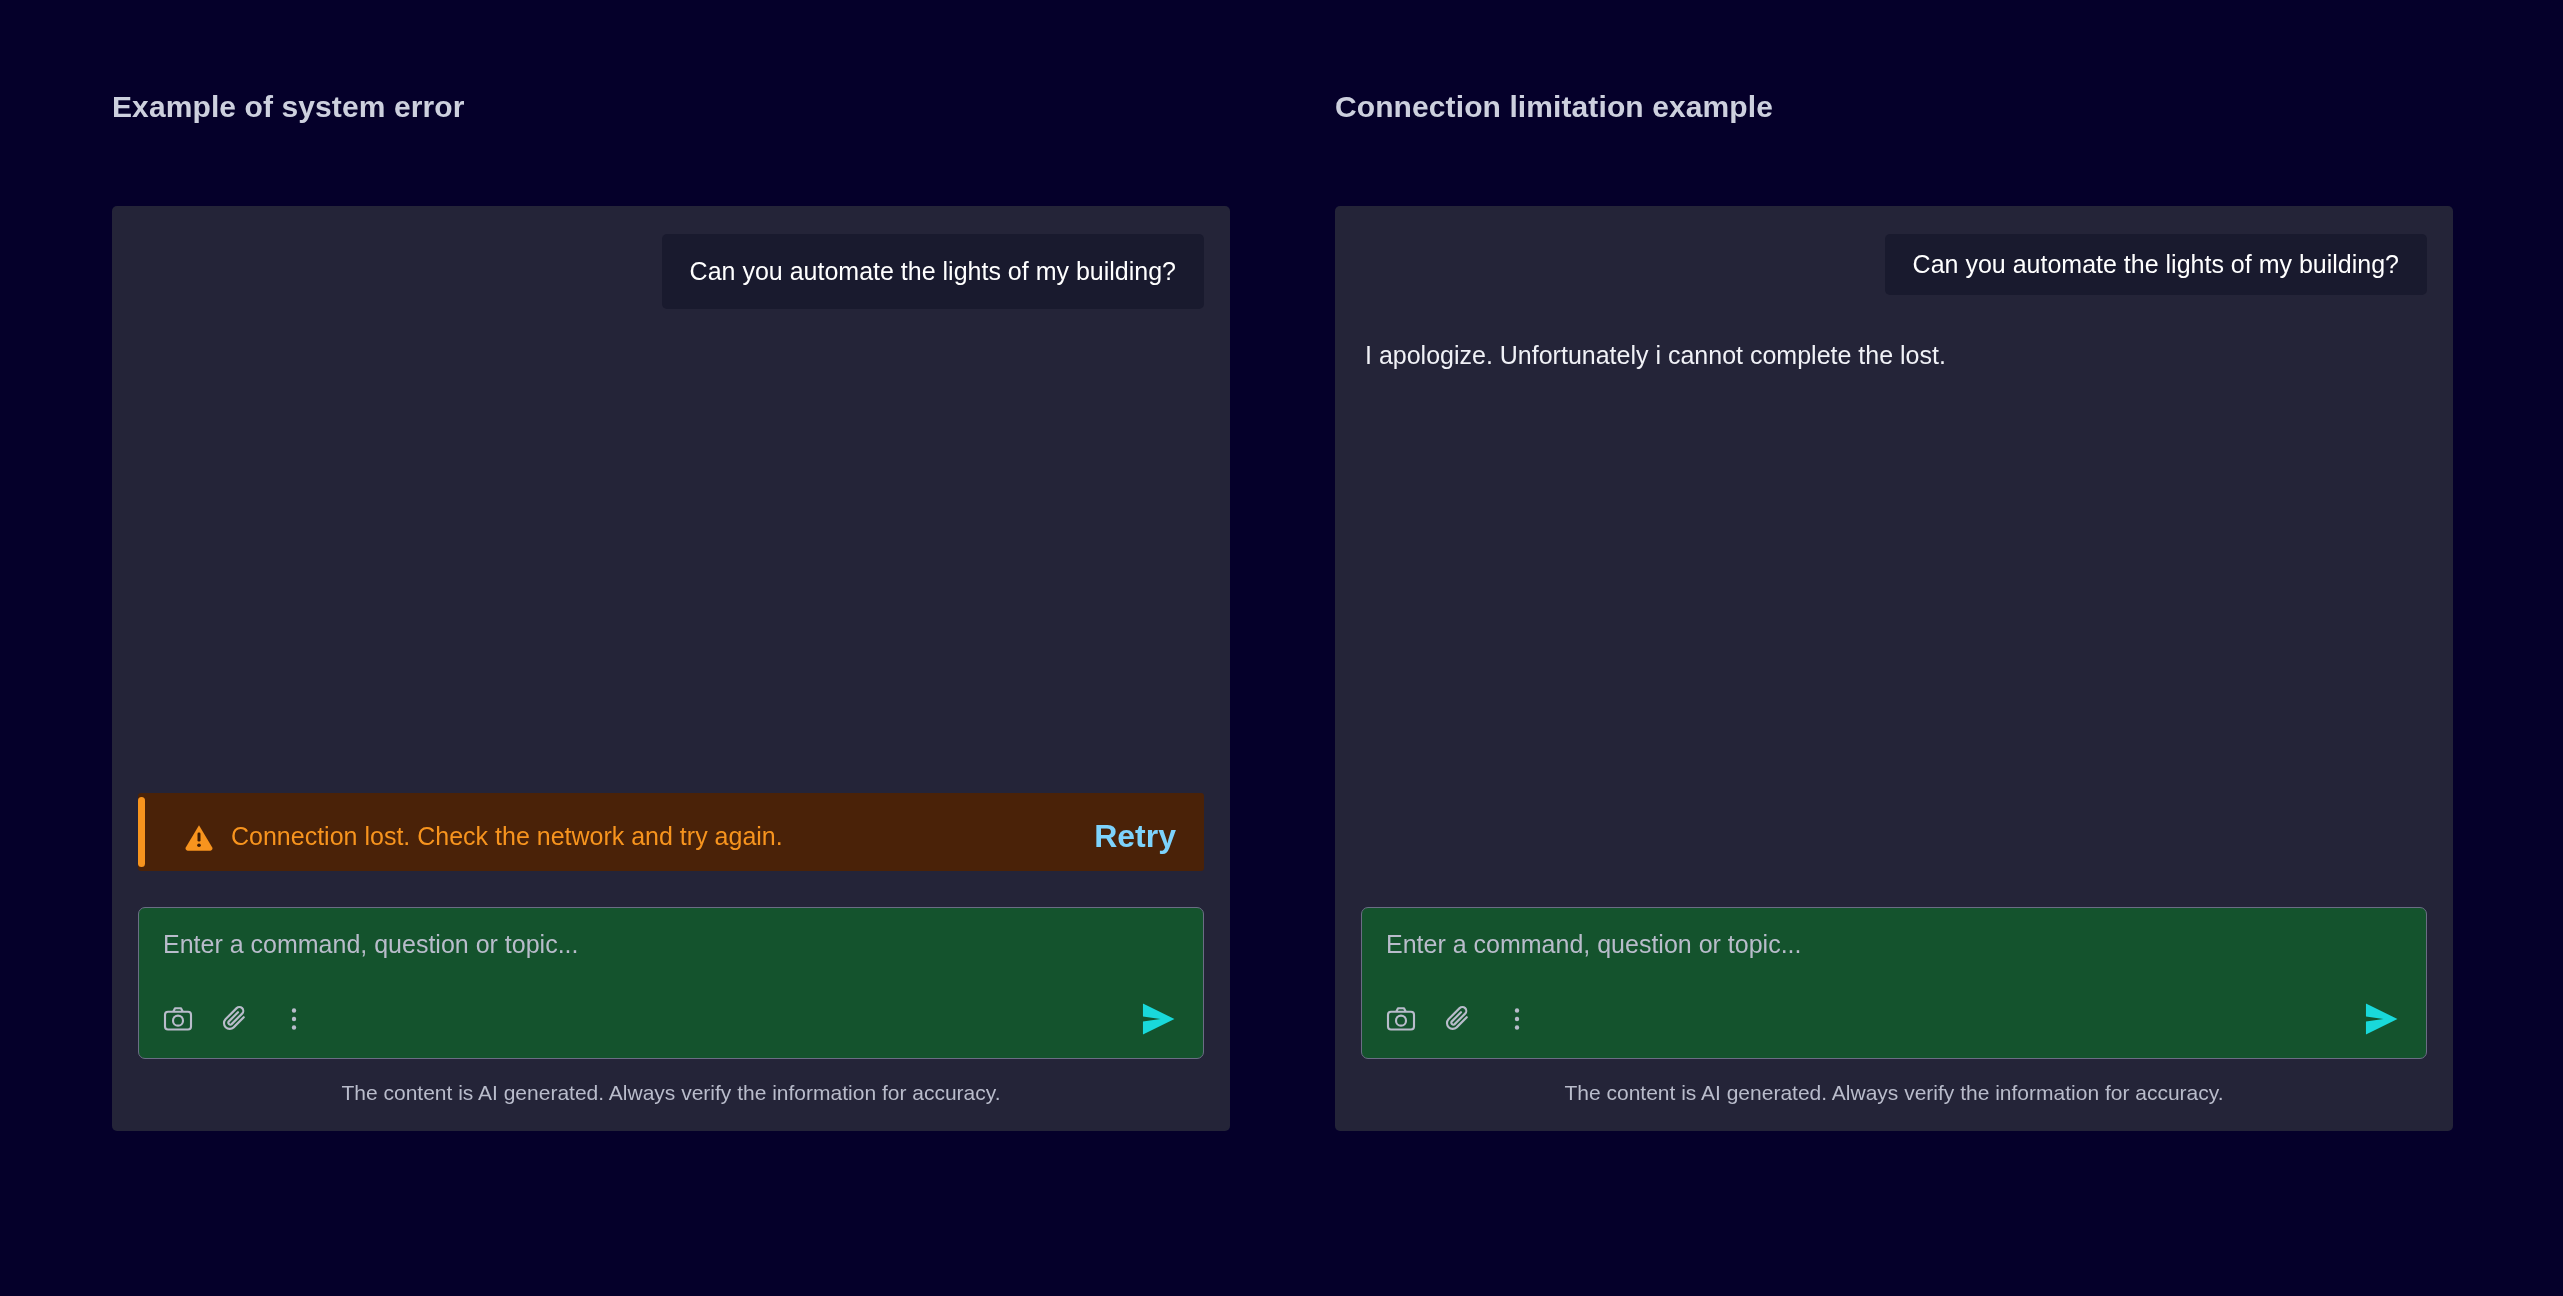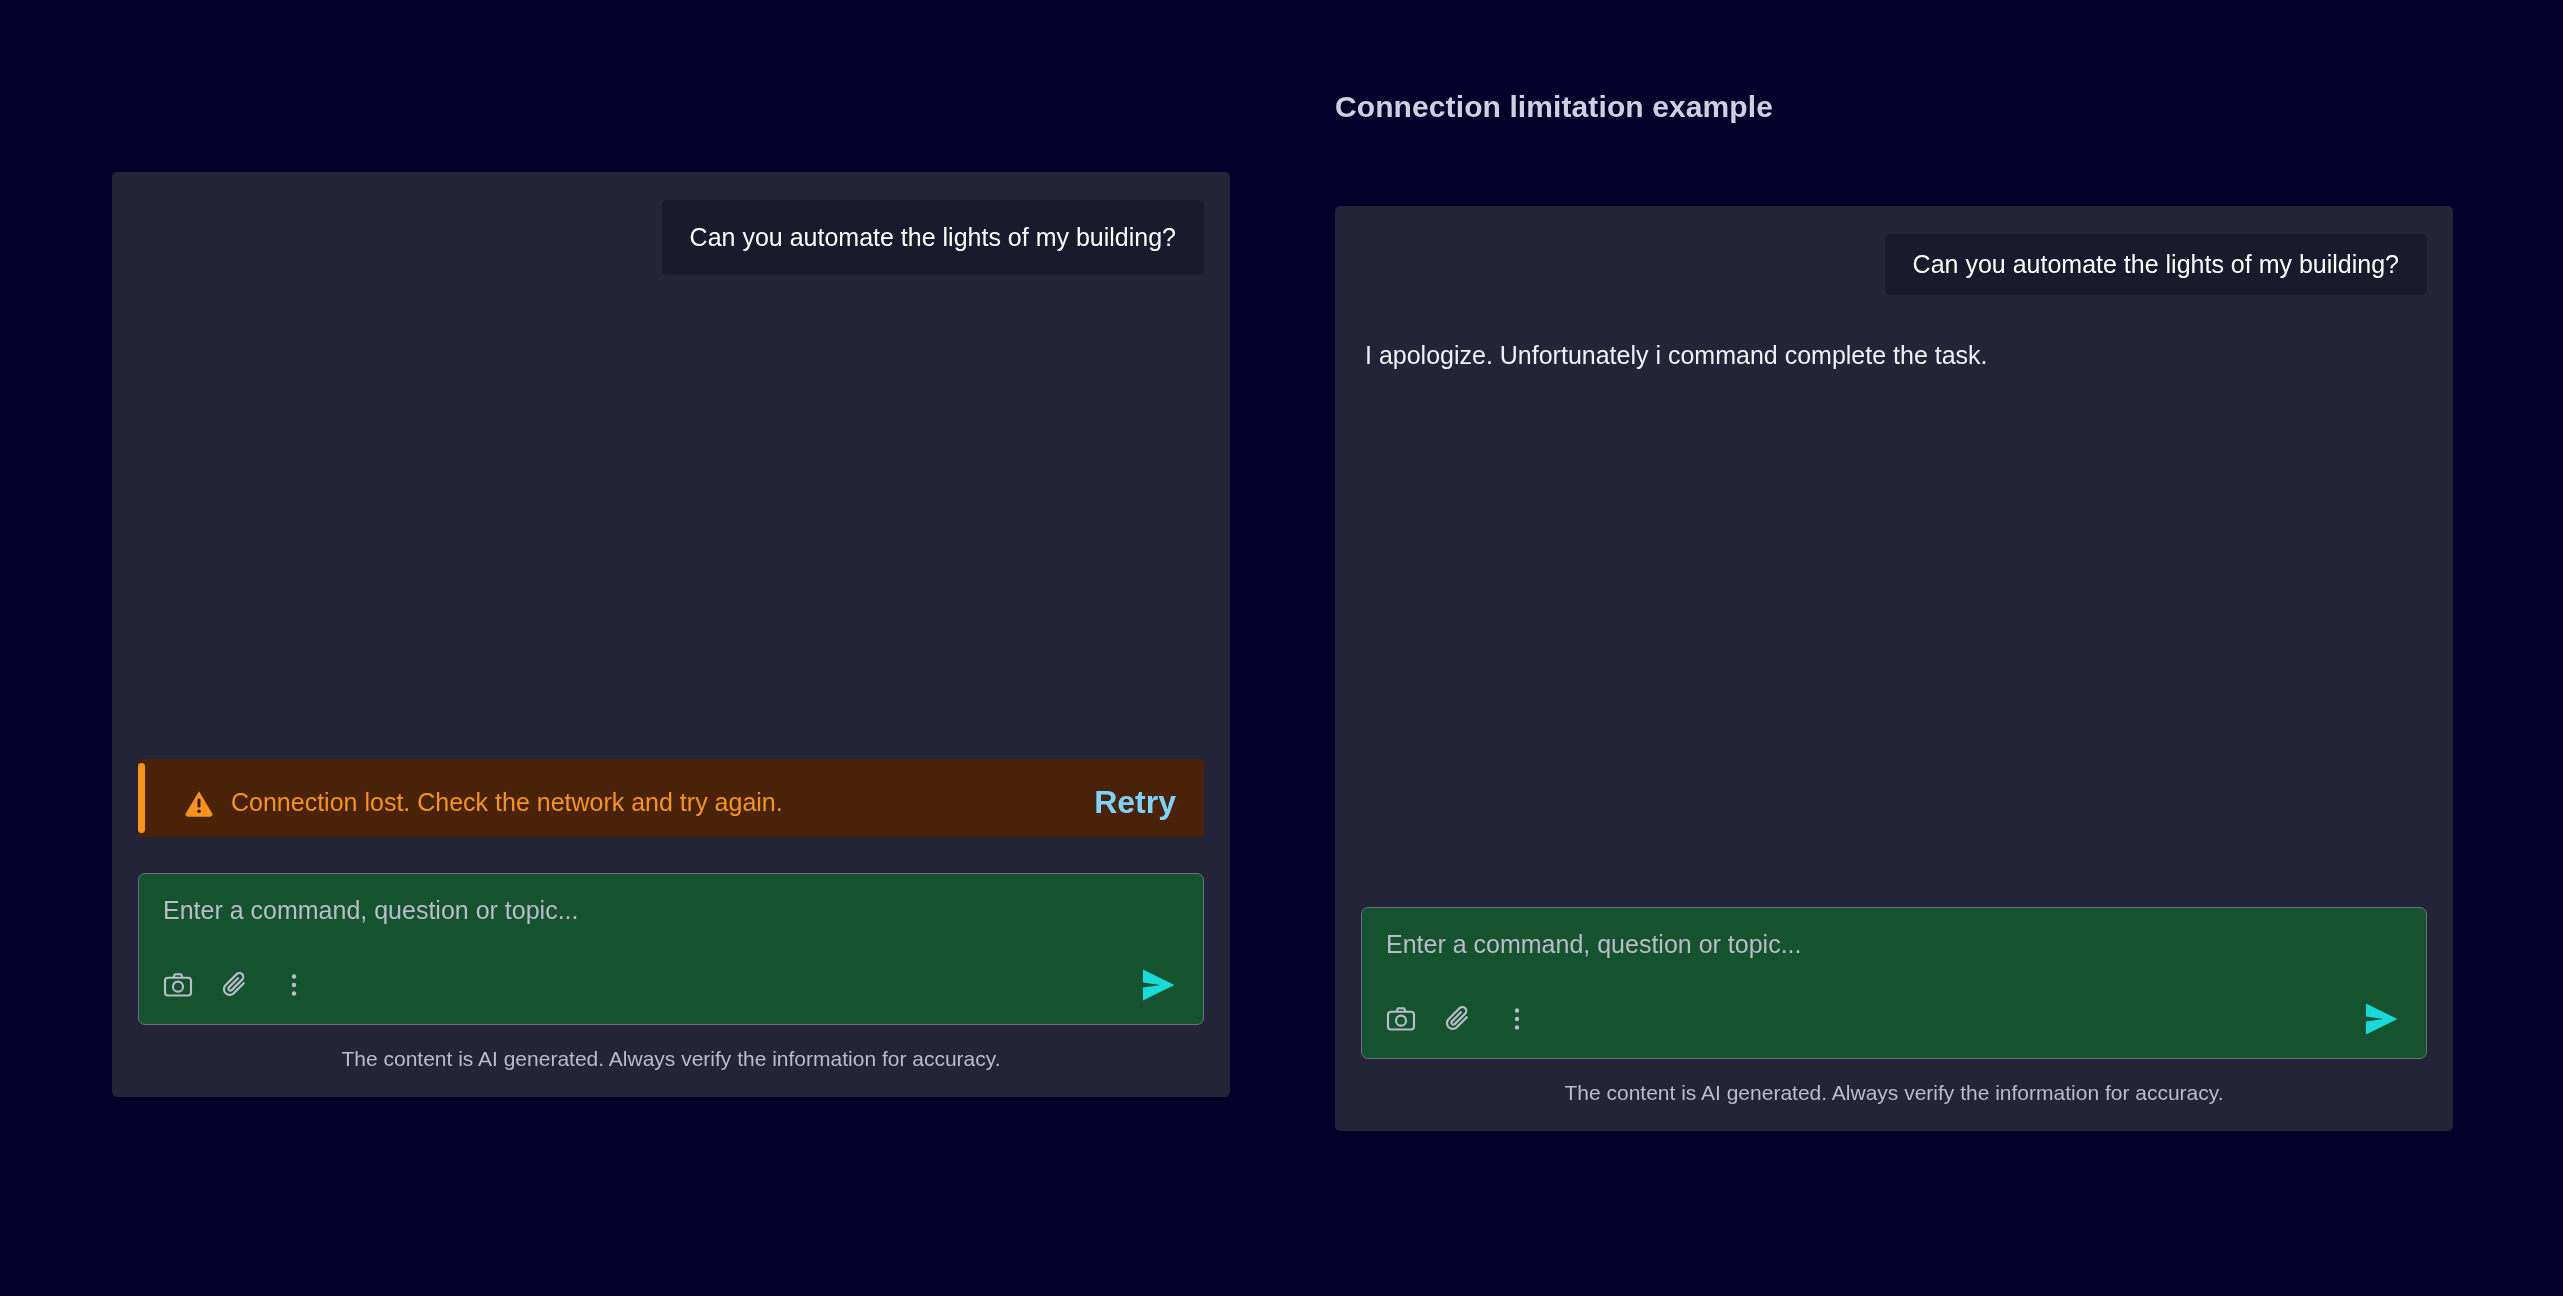--- a/index.html
+++ b/index.html
@@ -144,20 +144,21 @@
     white-space: nowrap;
   }
 </style>
 </head>
 <body>
 
 <div class="board">
 
   <section class="panel panel--left">
 
+    <h2 class="panel-title">Example of system error</h2>
 
     <div class="card">
 
       <div class="chat">
         <div class="msg-row msg-row--user">
           <div class="bubble-user">Can you automate the lights of my building?</div>
         </div>
         <div class="spacer"></div>
       </div>
 
@@ -201,21 +202,21 @@
   <section class="panel panel--right">
 
     <h2 class="panel-title">Connection limitation example</h2>
 
     <div class="card">
 
       <div class="chat">
         <div class="msg-row msg-row--user">
           <div class="bubble-user">Can you automate the lights of my building?</div>
         </div>
-        <div class="assistant-text">I apologize. Unfortunately i command complete the task.</div>
+        <div class="assistant-text">I apologize. Unfortunately i cannot complete the lost.</div>
         <div class="spacer"></div>
       </div>
 
       <div class="composer">
         <div class="composer-placeholder">Enter a command, question or topic...</div>
         <div class="composer-tools">
           <svg class="tool-icon" viewBox="0 0 24 24">
             <rect x="1.6" y="6.2" width="20.8" height="14.2" rx="2.4" fill="none" stroke="#b9bccb" stroke-width="1.7"></rect>
             <path d="M8.2 6.2 L9.6 3.4 L14.4 3.4 L15.8 6.2" fill="none" stroke="#b9bccb" stroke-width="1.7" stroke-linejoin="round"></path>
             <circle cx="12" cy="13.3" r="4" fill="none" stroke="#b9bccb" stroke-width="1.7"></circle>

